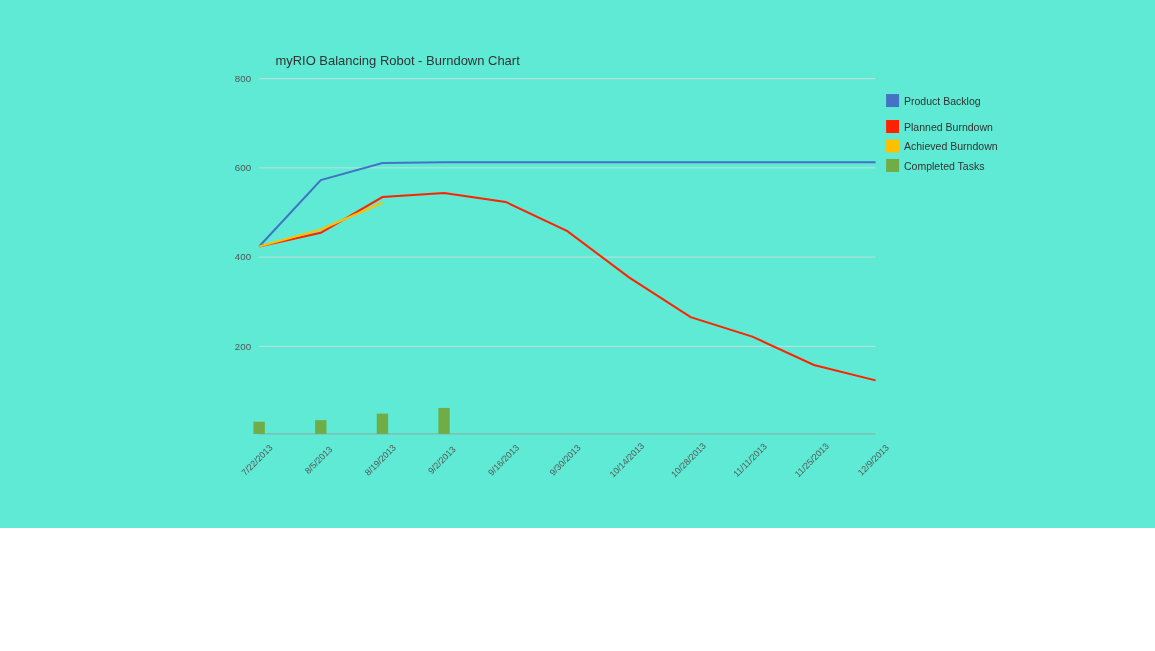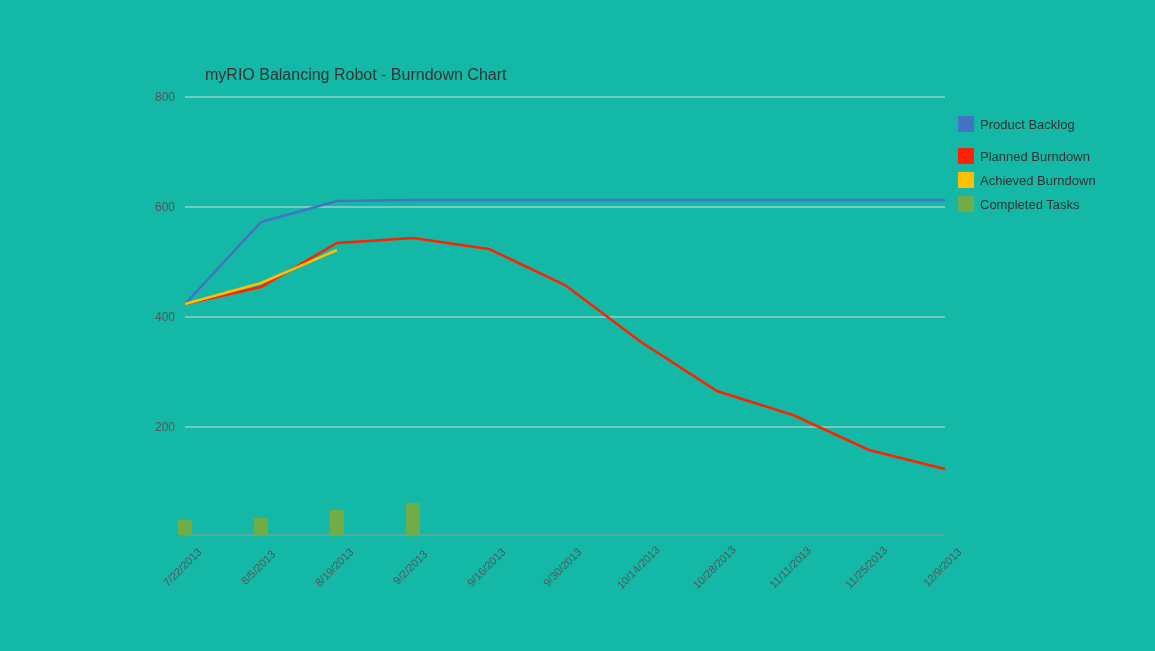--- a/index.html
+++ b/index.html
@@ -5,23 +5,23 @@
     * { margin: 0; padding: 0; box-sizing: border-box; }
     body {
       background: #fff;
       font-family: Arial, sans-serif;
       width: 1155px;
       height: 651px;
       overflow: hidden;
     }
     .chart-container {
       width: 1155px;
-      height: 651px;
+      height: 528px;
       position: relative;
-      background: #14b8a6;
+      background: #5eead4;
     }
     svg {
       width: 100%;
       height: 100%;
     }
     .chart-title {
       font-size: 16px;
       font-weight: normal;
       fill: #333;
     }

